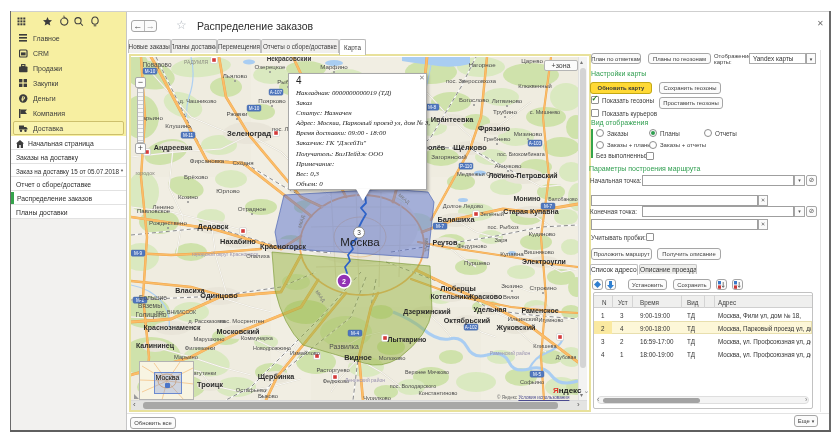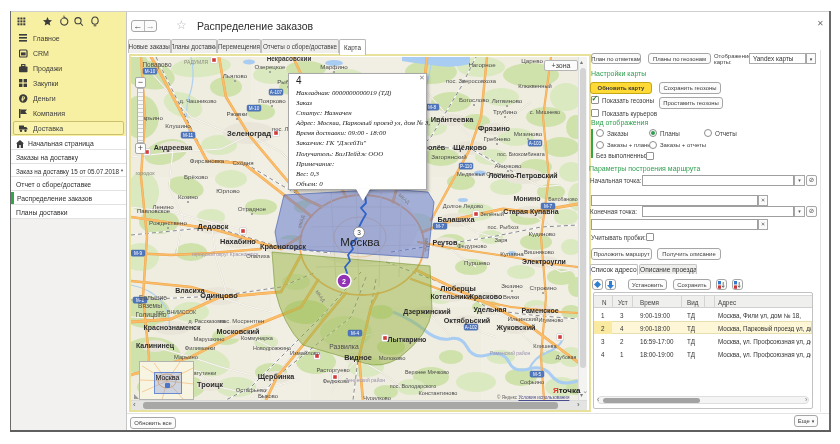--- a/index.html
+++ b/index.html
@@ -663,21 +663,21 @@
         <path d="M27,19 L2,30"></path>
         <path d="M27,19 L0,18"></path>
 </g>
       <ellipse cx="27" cy="19" rx="9" ry="7" fill="none" stroke="#eeb068" stroke-width="1"></ellipse>
     </svg>
 <div style="position:absolute;left:14px;top:10px;width:28px;height:22px;background:rgba(110,140,215,0.3);border:1px solid #6b8ad0"></div>
 <div style="position:absolute;left:15.5px;top:12px;font-size:7px;color:#111">Москва</div>
 <div style="position:absolute;left:25px;top:21px;width:5px;height:5px;background:#4a74c8;border-radius:1px"></div>
 </div>
 <div class="abs" style="left:134px;top:394px;width:0;height:0;border-left:5px solid #9a9a9a;border-top:5px solid transparent;z-index:6"></div>
-<div class="abs" style="left:553px;top:386px;z-index:6;font-size:8px;font-weight:700"><span style="color:#e03226">Я</span><span style="color:#1a1a1a">точка</span><span style="color:#888;font-weight:400;font-size:7px">&nbsp;⌄</span></div>
+<div class="abs" style="left:553px;top:386px;z-index:6;font-size:8px;font-weight:700"><span style="color:#e03226">Я</span><span style="color:#1a1a1a">ндекс</span><span style="color:#888;font-weight:400;font-size:7px">&nbsp;⌄</span></div>
 <div class="abs" style="left:497px;top:395px;z-index:6;font-size:4.6px;color:#666">© Яндекс <span style="text-decoration:underline;color:#4b4b8f">Условия использования</span></div>
 <div class="abs" style="left:578px;top:57px;width:9px;height:343px;background:#f3f3f2;border-left:1px solid #e0e0e0"></div>
 <div class="abs" style="left:579.5px;top:68px;width:6px;height:300px;background:#d4d4d4;border-radius:3px"></div>
 <div class="abs" style="left:580px;top:58px;font-size:6px;color:#777">▴</div>
 <div class="abs" style="left:580px;top:391px;font-size:6px;color:#777">▾</div>
 <div class="abs" style="left:131px;top:400px;width:456px;height:10px;background:#e4e4e2;border-top:1px solid #dadada"></div>
 <div class="abs" style="left:133px;top:400px;font-size:8px;color:#555">‹</div>
 <div class="abs" style="left:577px;top:400px;font-size:8px;color:#555">›</div>
 <div class="abs" style="left:143px;top:401.5px;width:415px;height:7px;background:#a8a8a7;border-radius:3px"></div>
 <div class="abs" style="left:127px;top:412.5px;width:702px;height:1px;background:#e3e3e3"></div>

